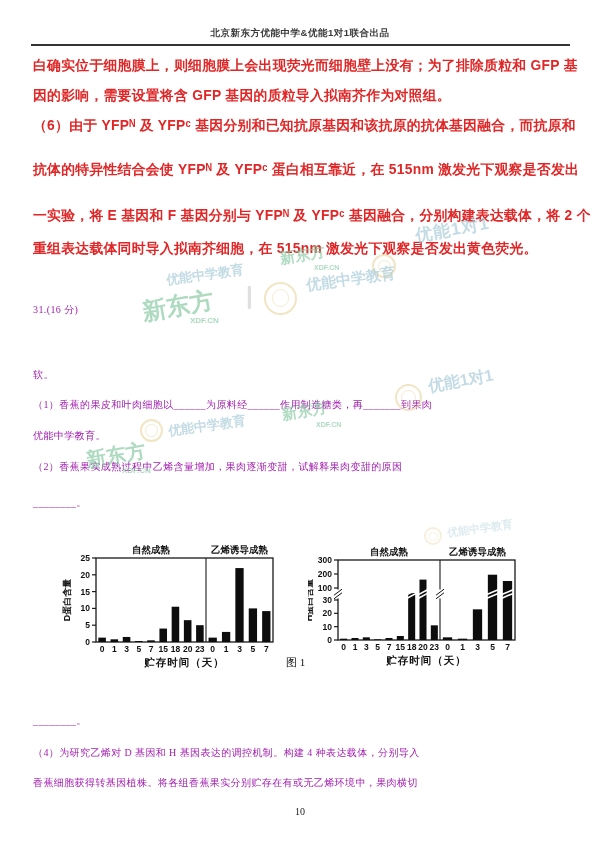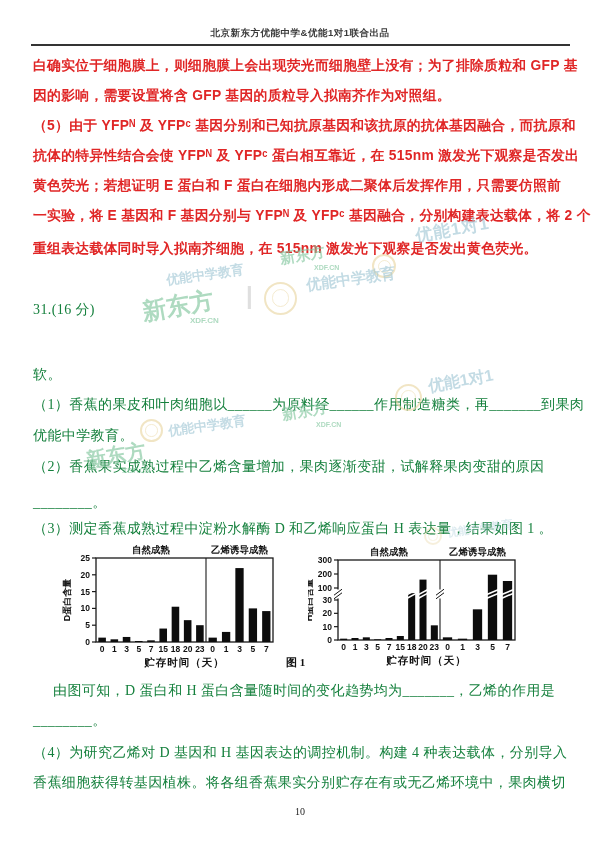--- a/index.html
+++ b/index.html
@@ -2,27 +2,27 @@
 <html><head>
 <meta charset="utf-8">
 <style>
   html,body{margin:0;padding:0;}
   body{width:600px;height:848px;background:#ffffff;font-family:"Liberation Serif","DejaVu Serif",serif;}
   .page{position:relative;width:600px;height:848px;background:#fff;overflow:hidden;border-radius:29px;}
   .hdr{position:absolute;top:27px;left:0;width:600px;text-align:center;font-size:9.5px;color:#3a3a3a;
        font-family:"Liberation Sans","DejaVu Sans",sans-serif;font-weight:bold;letter-spacing:.5px;}
   .rule{position:absolute;top:44px;left:31px;width:539px;height:2px;background:#343434;}
   .tl{position:absolute;left:33px;width:545px;white-space:nowrap;line-height:17px;}
-  .black{color:#15803d;font-size:14px;letter-spacing:.4px;}
+  .black{color:#a21caf;font-size:10px;letter-spacing:.4px;}
   .red{color:#e02626;font-weight:bold;font-size:13.8px;letter-spacing:.3px;
        font-family:"Liberation Sans","DejaVu Sans",sans-serif;}
   .indent{left:53px;}
   .figure{position:absolute;left:0;top:543px;width:600px;height:134px;}
   .chart-svg{position:absolute;top:0;}
-  .fig-label{position:absolute;left:286px;top:112px;font-size:11px;font-weight:bold;color:#111;}
+  .fig-label{position:absolute;left:286px;top:112px;font-size:11px;font-weight:normal;color:#111;}
   .footer{position:absolute;top:806px;left:0;width:600px;text-align:center;font-size:10px;color:#222;}
   
   .wm{position:absolute;pointer-events:none;font-family:"Liberation Sans","DejaVu Sans",sans-serif;
       font-weight:bold;white-space:nowrap;}
   .wm-teal{color:#9fc6d4;opacity:.62;}
   .wm-green{color:#83c79f;opacity:.65;}
   .wm-gray{color:#d8d8d8;opacity:.8;}
   .ring{border:2px solid #e8d49e;border-radius:50%;opacity:.6;box-sizing:border-box;}
   .ring::after{content:"";display:block;border:1px solid #e8d49e;border-radius:50%;
                width:55%;height:55%;margin:18% auto 0 auto;opacity:.8;}
@@ -30,33 +30,31 @@
 </head>
 <body>
 
 <div class="page">
 
   <div class="hdr">北京新东方优能中学&amp;优能1对1联合出品</div>
   <div class="rule"></div>
 
   <div class="tl red" style="top:87px">因的影响，需要设置将含 GFP 基因的质粒导入拟南芥作为对照组。</div>
   <div class="tl red" style="top:57px">白确实位于细胞膜上，则细胞膜上会出现荧光而细胞壁上没有；为了排除质粒和 GFP 基</div>
-  <div class="tl red" style="top:117px">（5）由于 YFPᴺ 及 YFPᶜ 基因分别和已知抗原基因和该抗原的抗体基因融合，而抗原和</div>
-  <div class="tl red" style="top:147px">抗体的特异性结合会使 YFPᴺ 及 YFPᶜ 蛋白相互靠近，在 515nm 激发光下观察是否发出</div>
-  <div class="tl red" style="top:177px">黄色荧光；若想证明 E 蛋白和 F 蛋白在细胞内形成二聚体后发挥作用，只需要仿照前</div>
+  <div class="tl red" style="top:117px">（6）由于 YFPᴺ 及 YFPᶜ 基因分别和已知抗原基因和该抗原的抗体基因融合，而抗原和</div>
+  <div class="tl red" style="top:161px">抗体的特异性结合会使 YFPᴺ 及 YFPᶜ 蛋白相互靠近，在 515nm 激发光下观察是否发出</div>
   <div class="tl red" style="top:207px">一实验，将 E 基因和 F 基因分别与 YFPᴺ 及 YFPᶜ 基因融合，分别构建表达载体，将 2 个</div>
   <div class="tl red" style="top:240px">重组表达载体同时导入拟南芥细胞，在 515nm 激发光下观察是否发出黄色荧光。</div>
 
   <div class="tl black" style="top:301px">31.(16 分)</div>
   <div class="tl black" style="top:366px">软。</div>
   <div class="tl black" style="top:396px">（1）香蕉的果皮和叶肉细胞以______为原料经______作用制造糖类，再_______到果肉</div>
   <div class="tl black" style="top:427px">优能中学教育。</div>
   <div class="tl black" style="top:458px">（2）香蕉果实成熟过程中乙烯含量增加，果肉逐渐变甜，试解释果肉变甜的原因</div>
   <div class="tl black" style="top:494px">________。</div>
-  <div class="tl black" style="top:520px">（3）测定香蕉成熟过程中淀粉水解酶 D 和乙烯响应蛋白 H 表达量，结果如图 1 。</div>
 
   <div class="figure">
     <svg id="chart0" class="chart-svg" style="left:58px" width="250" height="134">
         <rect x="38" y="15" width="177" height="84" fill="none" stroke="#1a1a1a" stroke-width="1.3"></rect>
         <line x1="148" y1="15" x2="148" y2="99" stroke="#1a1a1a" stroke-width="1.1"></line>
         <line x1="34" y1="99" x2="38" y2="99" stroke="#1a1a1a" stroke-width="1.2"></line>
         <text x="32" y="102" font-size="8.5" font-family="Liberation Sans, DejaVu Sans, sans-serif" font-weight="bold" fill="#111" text-anchor="end">0</text>
         <line x1="34" y1="82.2" x2="38" y2="82.2" stroke="#1a1a1a" stroke-width="1.2"></line>
         <text x="32" y="85.2" font-size="8.5" font-family="Liberation Sans, DejaVu Sans, sans-serif" font-weight="bold" fill="#111" text-anchor="end">5</text>
         <line x1="34" y1="65.4" x2="38" y2="65.4" stroke="#1a1a1a" stroke-width="1.2"></line>
@@ -160,21 +158,20 @@
         <rect x="194.85" y="38" width="9.3" height="59" fill="#0d0d0d"></rect>
         <line x1="193.85" y1="51.6" x2="205.15" y2="46.800000000000004" stroke="#fff" stroke-width="1.6"></line>
         <line x1="193.85" y1="55.199999999999996" x2="205.15" y2="50.4" stroke="#fff" stroke-width="1.6"></line>
         <text x="199.5" y="107" font-size="8.5" font-family="Liberation Sans, DejaVu Sans, sans-serif" font-weight="bold" fill="#111" text-anchor="middle">7</text>
         <text x="4" y="57" font-size="9" font-family="Liberation Sans, DejaVu Sans, sans-serif" font-weight="bold" fill="#111" text-anchor="middle" transform="rotate(-90 4 57)">H蛋白含量</text>
         <text x="118.5" y="121" font-size="10.5" font-family="Liberation Sans, DejaVu Sans, sans-serif" font-weight="bold" fill="#111" text-anchor="middle" letter-spacing="1">贮存时间（天）</text>
       </svg>
     <div class="fig-label">图 1</div>
   </div>
 
-  <div class="tl black indent" style="top:682px">由图可知，D 蛋白和 H 蛋白含量随时间的变化趋势均为_______，乙烯的作用是</div>
   <div class="tl black" style="top:712px">________。</div>
   <div class="tl black" style="top:744px">（4）为研究乙烯对 D 基因和 H 基因表达的调控机制。构建 4 种表达载体，分别导入</div>
   <div class="tl black" style="top:774px">香蕉细胞获得转基因植株。将各组香蕉果实分别贮存在有或无乙烯环境中，果肉横切</div>
 
   <div class="footer">10</div>
 
   <span class="wm wm-teal" style="left:415px;top:218px;font-size:17px;transform:rotate(-10deg);letter-spacing:1px">优能1对1</span>
   <div class="ring" style="position:absolute;left:372px;top:254px;width:24px;height:24px"></div>
   <span class="wm wm-green" style="left:280px;top:246px;font-size:15px;transform:rotate(-10deg)">新东方</span>
   <span class="wm wm-green" style="left:314px;top:264px;font-size:7px">XDF.CN</span>

